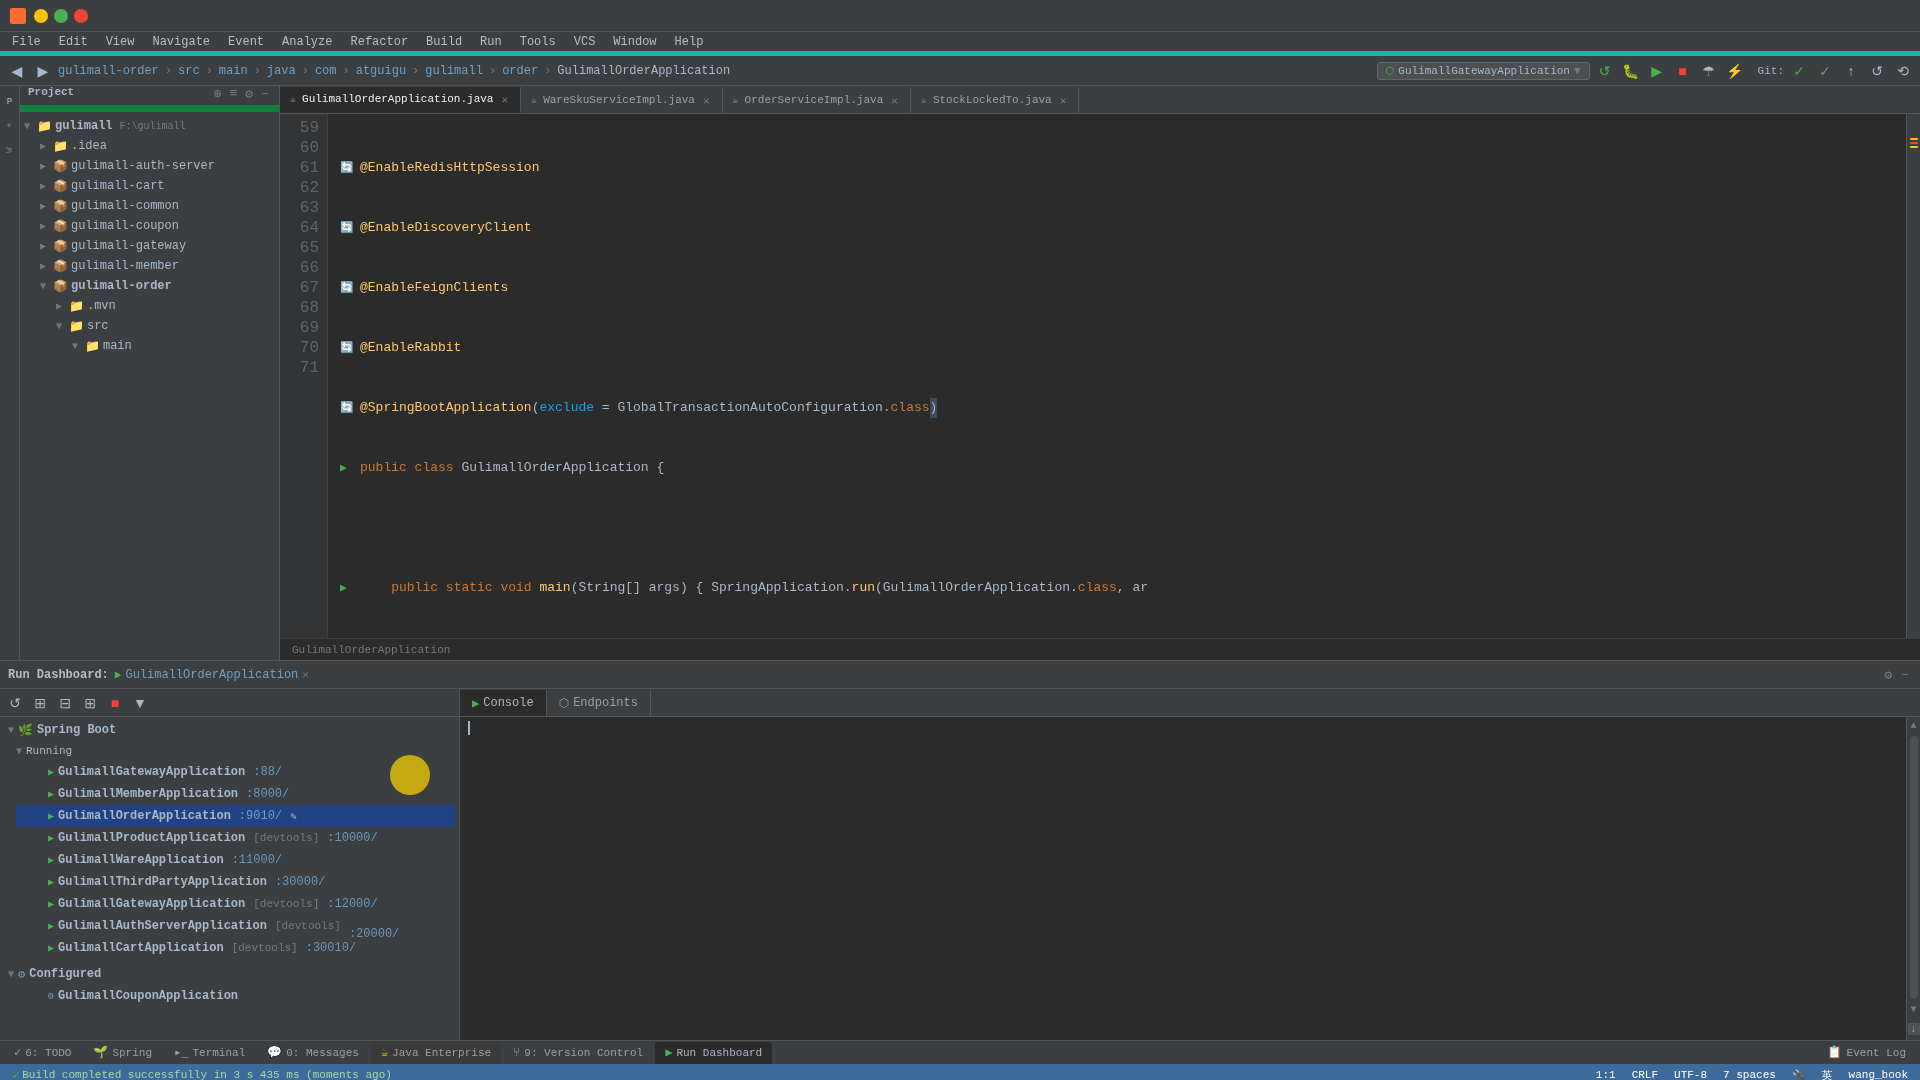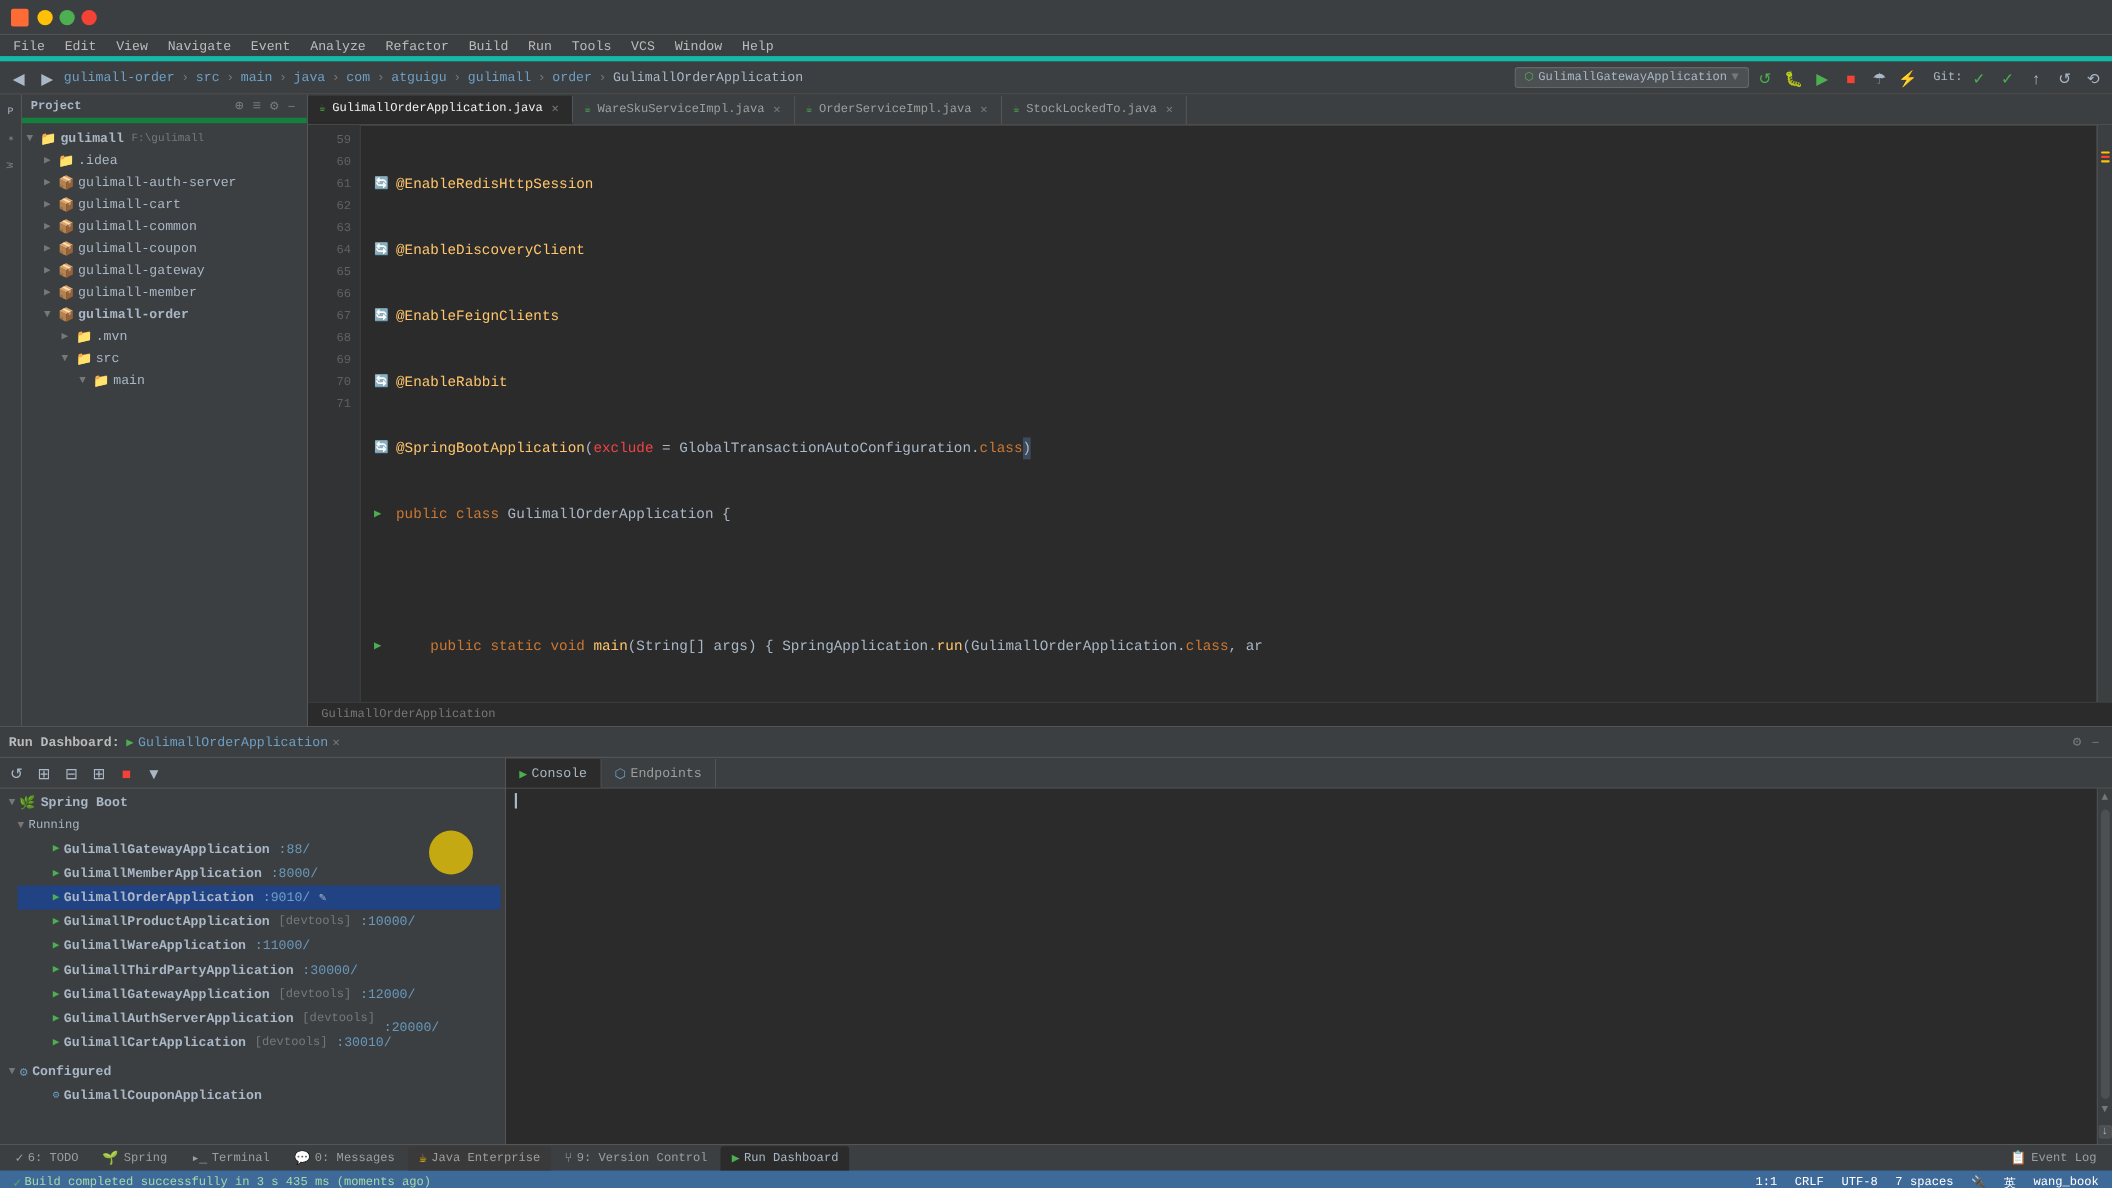--- a/index.html
+++ b/index.html
@@ -89,23 +89,22 @@
       background: #3c3f41;
       border-right: 1px solid #555;
       display: flex;
       flex-direction: column;
       overflow: hidden;
     }
     #project-header {
       height: 26px;
       background: #3c3f41;
       display: flex;
-      align-items: center;
       padding: 0 8px;
-      border-bottom: 5px solid #15803d;
+      border-bottom: 7px solid #15803d;
       gap: 4px;
     }
     .project-header-title { color: #a9b7c6; font-size: 11px; font-weight: bold; flex: 1; }
     .project-toolbar-btn { color: #777; cursor: pointer; font-size: 13px; padding: 0 2px; }
 
     #project-tree {
       flex: 1;
       overflow-y: auto;
       padding: 4px 0;
     }
@@ -171,21 +170,21 @@
       display: flex;
       min-height: 100%;
     }
     .line-numbers {
       width: 48px;
       background: #313335;
       color: #606366;
       text-align: right;
       padding-right: 8px;
       padding-top: 4px;
-      font-size: 11px;
+      font-size: 16px;
       line-height: 20px;
       flex-shrink: 0;
       user-select: none;
       border-right: 1px solid #3d3f41;
     }
     .line-numbers .ln { height: 20px; }
     .code-lines {
       flex: 1;
       padding: 4px 0 4px 12px;
       font-size: 13px;
@@ -639,21 +638,21 @@
           <div class="code-line">
             <span class="ln-icon">🔄</span><span class="ann">@EnableDiscoveryClient</span>
           </div>
           <div class="code-line">
             <span class="ln-icon">🔄</span><span class="ann">@EnableFeignClients</span>
           </div>
           <div class="code-line">
             <span class="ln-icon">🔄</span><span class="ann">@EnableRabbit</span>
           </div>
           <div class="code-line">
-            <span class="ln-icon">🔄</span><span class="ann">@SpringBootApplication</span><span>(</span><span style="color:#ef4444;">exclude</span><span> = </span><span class="cls">GlobalTransactionAutoConfiguration</span><span>.</span><span style="color:#cc7832;">class</span><span style="background:#3d4a5c; color:#a9b7c6;">)</span>
+            <span class="ln-icon">🔄</span><span class="ann">@SpringBootApplication</span><span>(</span><span style="color:#0ea5e9;">exclude</span><span> = </span><span class="cls">GlobalTransactionAutoConfiguration</span><span>.</span><span style="color:#cc7832;">class</span><span style="background:#3d4a5c; color:#a9b7c6;">)</span>
           </div>
           <div class="code-line">
             <span class="ln-icon" style="color:#4caf50;">▶</span><span class="kw">public class </span><span class="cls">GulimallOrderApplication </span><span>{</span>
           </div>
           <div class="code-line"></div>
           <div class="code-line">
             <span class="ln-icon" style="color:#4caf50;">▶</span><span>    </span><span class="kw">public static void </span><span class="method">main</span><span>(</span><span class="cls">String</span><span>[] </span><span style="color:#a9b7c6;">args</span><span>) { </span><span class="cls">SpringApplication</span><span>.</span><span class="method">run</span><span>(</span><span class="cls">GulimallOrderApplication</span><span>.</span><span class="kw">class</span><span>, ar</span>
           </div>
           
           

